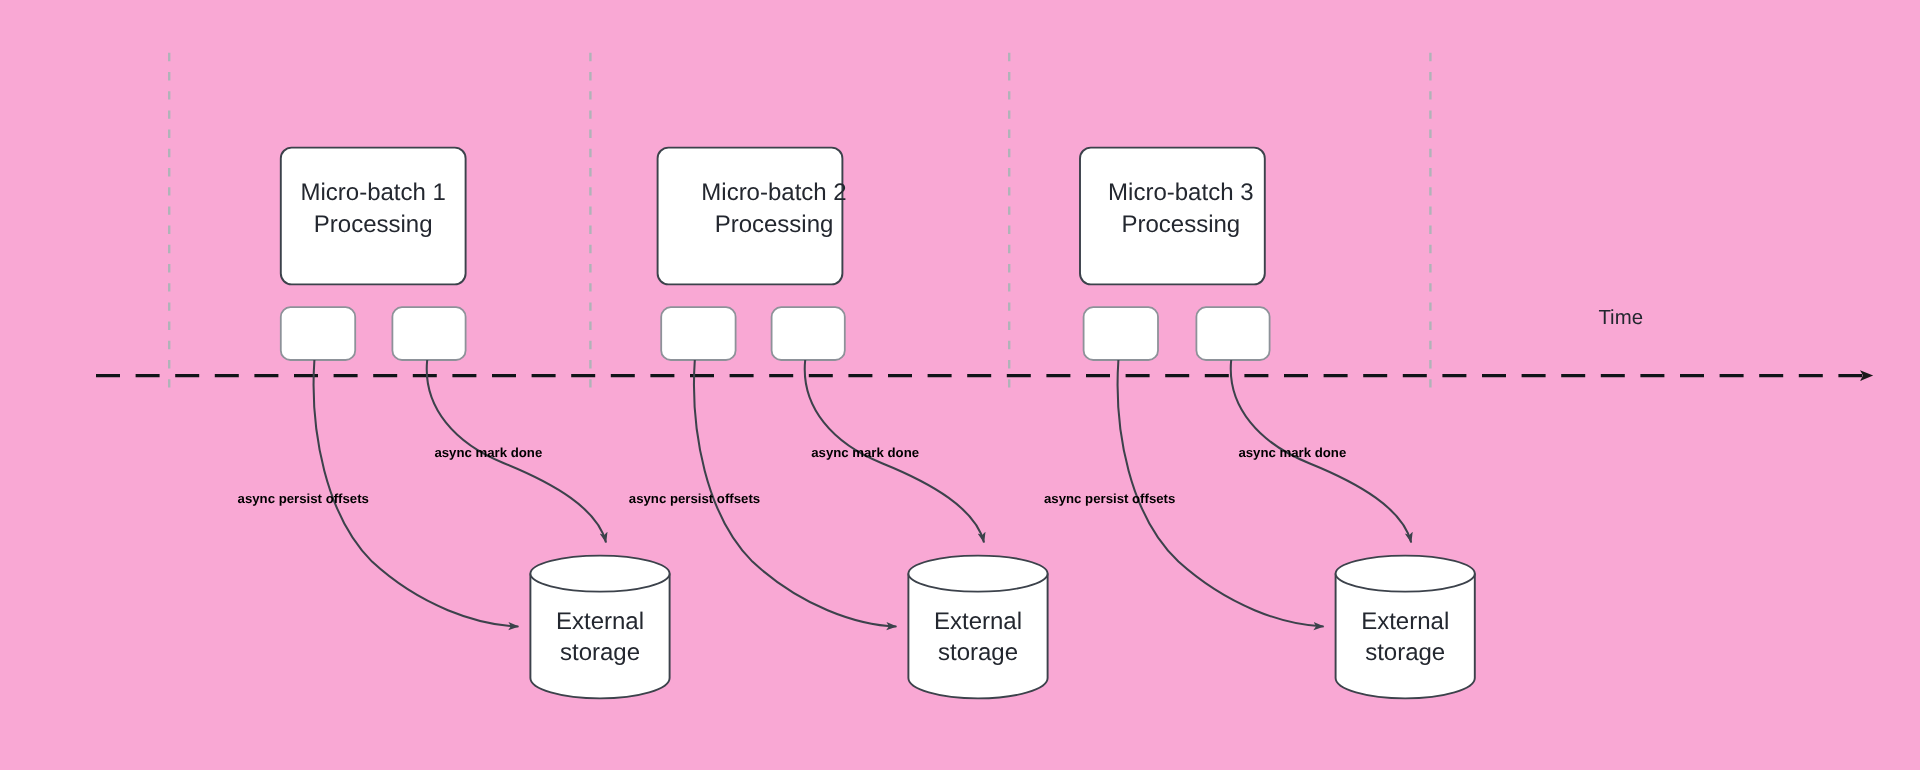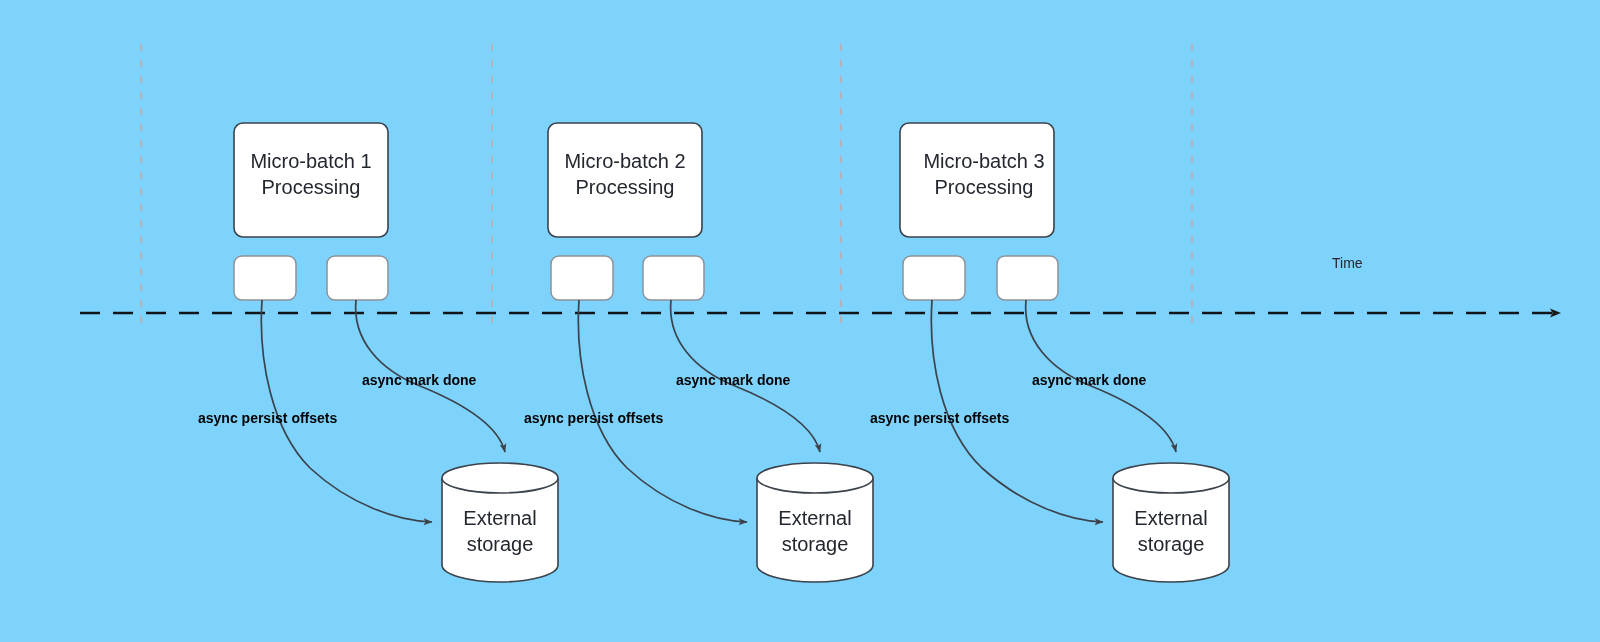--- a/index.html
+++ b/index.html
@@ -1,28 +1,28 @@
 <!DOCTYPE html>
 <html><head>
 <meta charset="utf-8">
 <style>
   html,body{margin:0;padding:0;background:#ffffff;}
   body{width:1600px;height:642px;font-family:"Liberation Sans",sans-serif;color:#1f2430;}
-  #canvas{position:relative;width:1600px;height:642px;overflow:hidden;background:#7dd3fc;}
+  #canvas{position:relative;width:1600px;height:642px;overflow:hidden;background:#f9a8d4;}
   svg.layer{position:absolute;left:0;top:0;width:1600px;height:642px;}
   .node-label{
     position:absolute;text-align:center;font-size:20px;line-height:26px;
     color:#23272f;font-family:"Liberation Sans",sans-serif;white-space:pre-line;
   }
   .edge-label{
-    position:absolute;font-size:14px;font-weight:bold;color:#000000;
+    position:absolute;font-size:11px;font-weight:bold;color:#000000;
     font-family:"Liberation Sans",sans-serif;white-space:nowrap;
   }
   .axis-label{
-    position:absolute;font-size:14px;color:#23272f;
+    position:absolute;font-size:17px;color:#23272f;
     font-family:"Liberation Sans",sans-serif;white-space:nowrap;
   }
 </style>
 </head>
 <body>
 
 <div id="canvas">
 
   <svg class="layer" viewBox="0 0 1600 642">
     <defs>
@@ -82,21 +82,21 @@
 
       <g>
         <path d="M 1113 478 L 1113 565 A 58 17 0 0 0 1229 565 L 1229 478" fill="#ffffff" stroke="#3c424b" stroke-width="1.6"></path>
         <ellipse cx="1171" cy="478" rx="58" ry="15" fill="#ffffff" stroke="#3c424b" stroke-width="1.6"></ellipse>
       </g>
     </g>
   </svg>
 
   <div class="node-label" style="left:234px;top:148px;width:154px;">Micro-batch 1
 Processing</div>
-  <div class="node-label" style="left:548px;top:148px;width:154px;">Micro-batch 2
+  <div class="node-label" style="left:548px;top:148px;width:154px;padding-left:20px;">Micro-batch 2
 Processing</div>
   <div class="node-label" style="left:900px;top:148px;width:168px;">Micro-batch 3
 Processing</div>
 
   <div class="node-label" style="left:442px;top:505px;width:116px;">External
 storage</div>
   <div class="node-label" style="left:757px;top:505px;width:116px;">External
 storage</div>
   <div class="node-label" style="left:1113px;top:505px;width:116px;">External
 storage</div>

